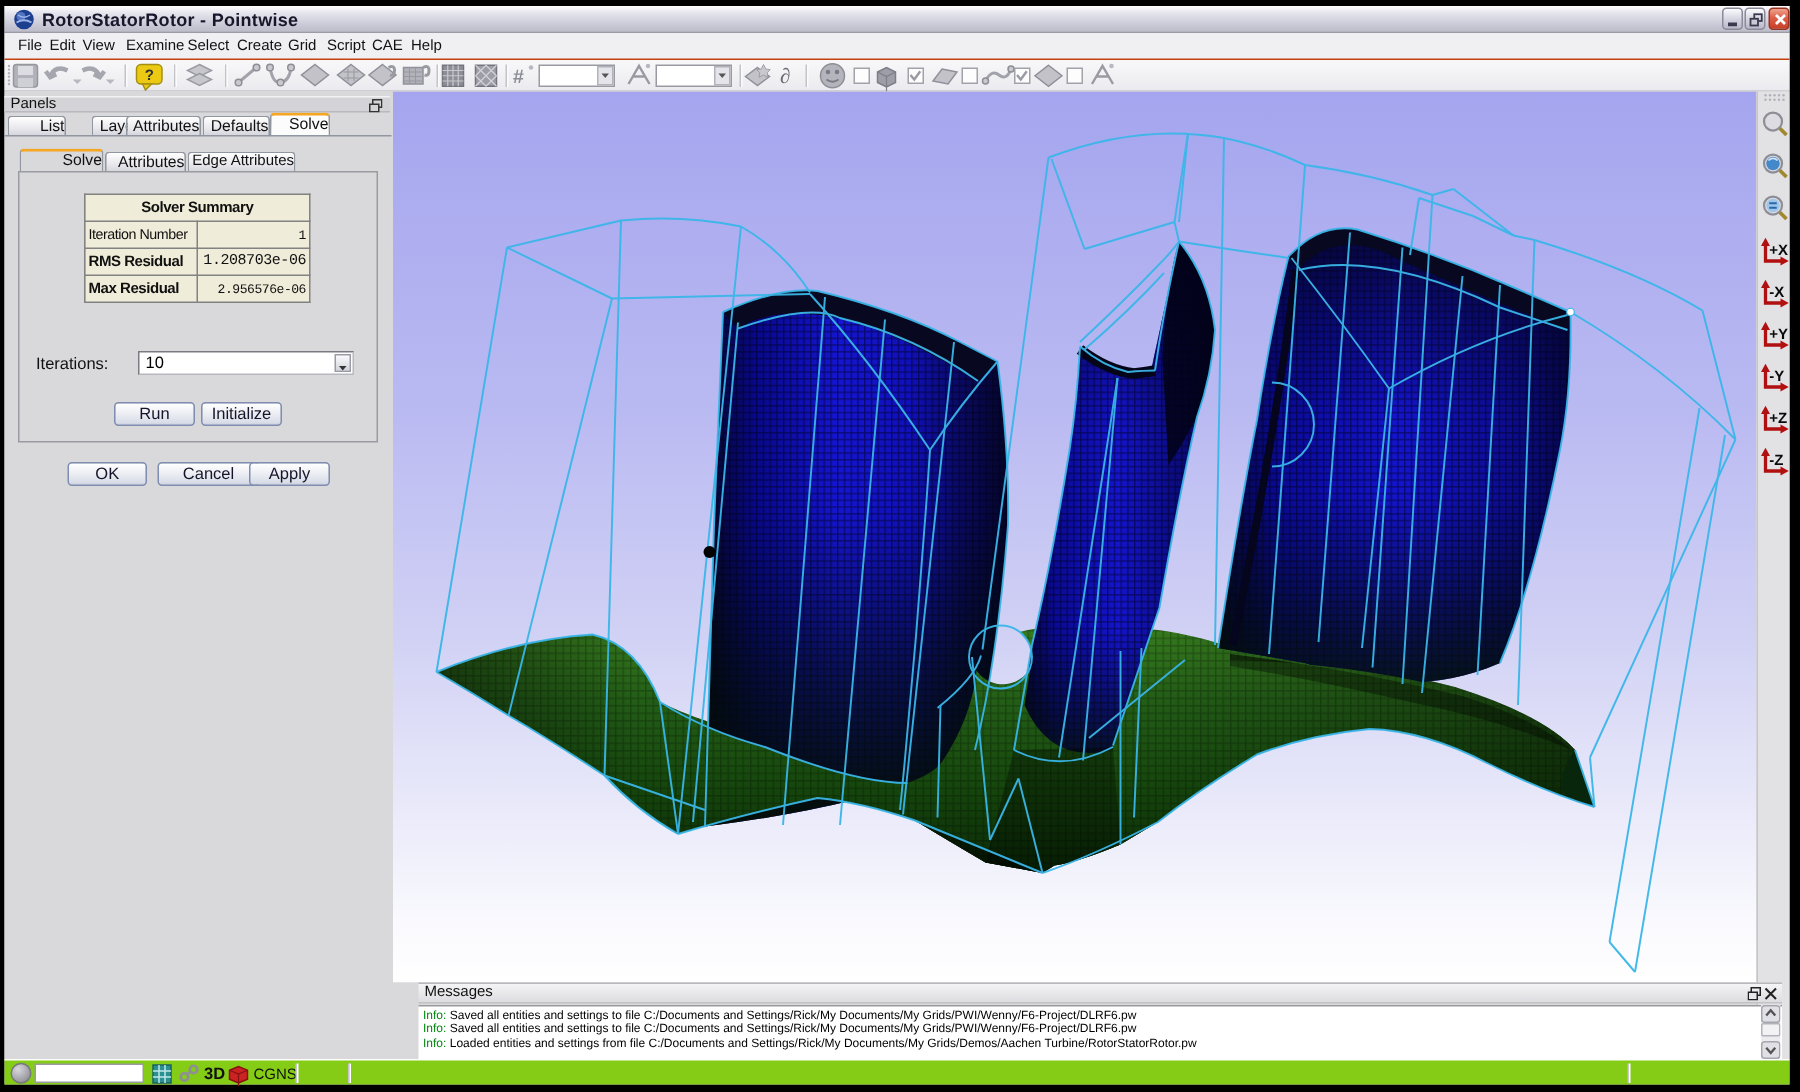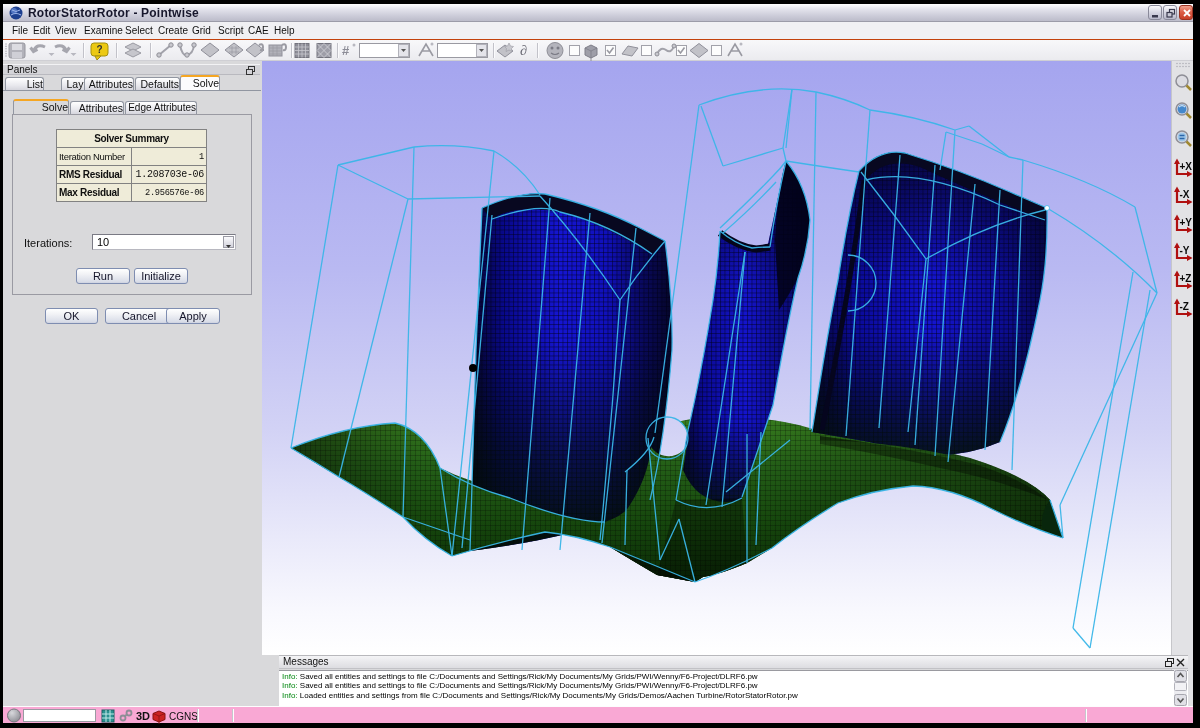--- a/index.html
+++ b/index.html
@@ -44,21 +44,21 @@
   
   #rbar { position:absolute; left:1168px; top:57px; width:22px; height:645px; background:#e2e2e5; border-left:1px solid #c6c6ca; }
   
   #msgs { position:absolute; left:259px; top:651px; width:909px; height:50px;margin-left:17px; }
   #msgtitle { position:absolute; left:0; top:0; width:100%; height:14px;
     background:linear-gradient(#f4f4f6,#dddde1); border-top:1px solid #b8b8bc; border-bottom:1px solid #c2c2c6; font-size:10px; color:#111; }
   #msgbody { position:absolute; left:0; top:15px; width:100%; height:36px; background:#fff; border-top:1px solid #9a9aa0;
     font-size:8px; color:#000; line-height:9.3px; }
   #msgbody .info { color:#00870f; }
   
-  #statusbar { position:absolute; left:0; top:702px; width:1190px; height:17px; background:#f9a8d4; border-top:1px solid #fdfdfd; }
+  #statusbar { position:absolute; left:0; top:702px; width:1190px; height:17px; background:#84cc16; border-top:1px solid #fdfdfd; }
 </style>
 </head>
 <body>
 <div id="win">
   <div id="titlebar">
     <svg class="abs" style="left:6px;top:2px" width="14" height="14" viewBox="0 0 14 14">
       <circle cx="7" cy="7" r="6.5" fill="#1d3f8f"></circle>
       <circle cx="5" cy="5" r="3" fill="#5f83cf" opacity="0.8"></circle>
       <path d="M2 9 Q7 6 12 9" stroke="#9db4e8" stroke-width="1.2" fill="none"></path>
       <path d="M3 4 Q7 7 11 4" stroke="#9db4e8" stroke-width="1" fill="none"></path>

